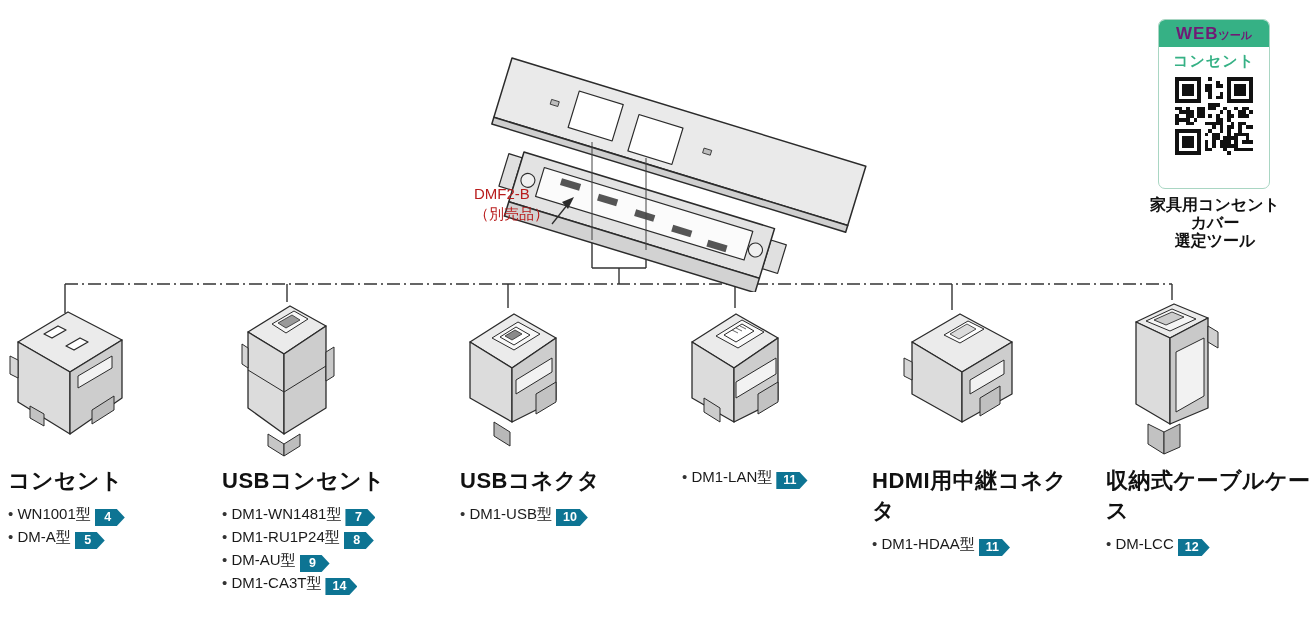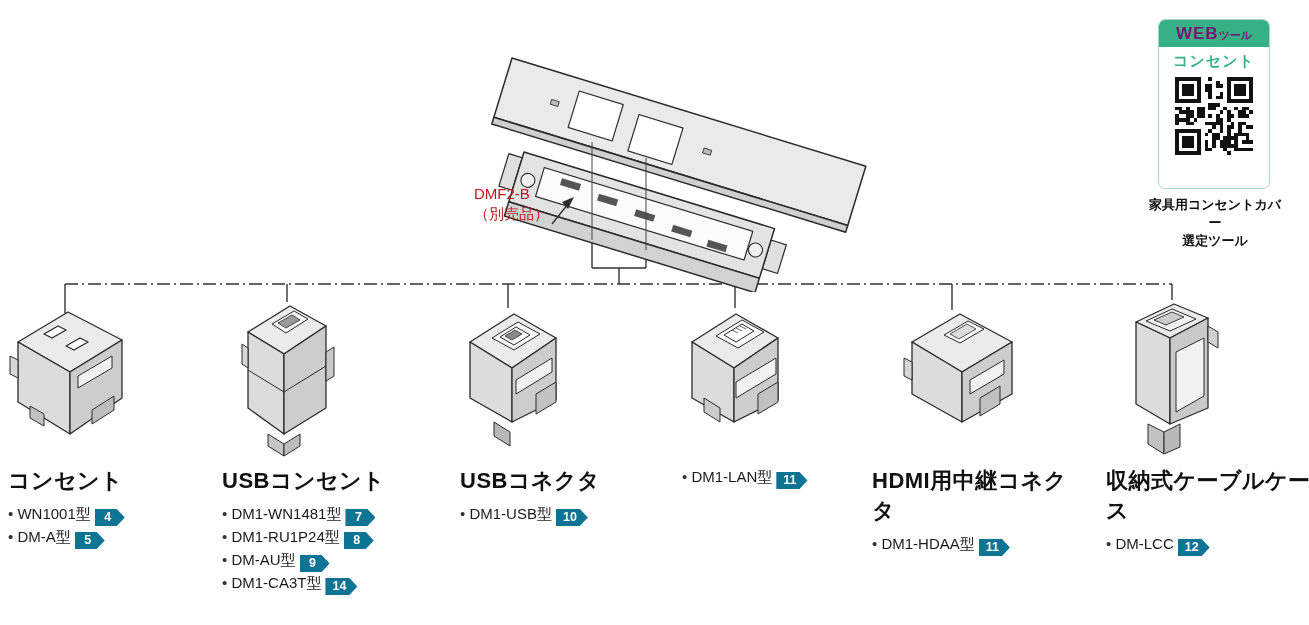--- a/index.html
+++ b/index.html
@@ -50,21 +50,21 @@
   .webcard .head{
     background:var(--green);color:#701a75;height:27px;line-height:27px;
     border-radius:5px 5px 0 0;font-weight:700;
   }
   .webcard .head .big{font-size:17px;letter-spacing:1px;}
   .webcard .head .small{font-size:11px;}
   .webcard .sub{color:var(--green);font-weight:700;font-size:15px;margin-top:5px;letter-spacing:1px;}
   .webcard .qrwrap{margin-top:6px;display:flex;justify-content:center;}
   .webcaption{
     position:absolute;left:1146px;top:196px;width:138px;text-align:center;
-    font-size:13px;font-weight:700;line-height:18px;color:#111;
+    font-size:16px;font-weight:700;line-height:18px;color:#111;
   }
 </style>
 </head>
 <body style="--badge: #0d7493; --green: #36b185;">
 
 <svg id="lines" viewBox="0 0 1309 625">
   <g stroke="#333" stroke-width="1.4" fill="none">
     <path d="M65,284 H1172" stroke-dasharray="13 4 2 4"></path>
     <path d="M65,284 V313"></path>
     <path d="M287,284 V302"></path>

